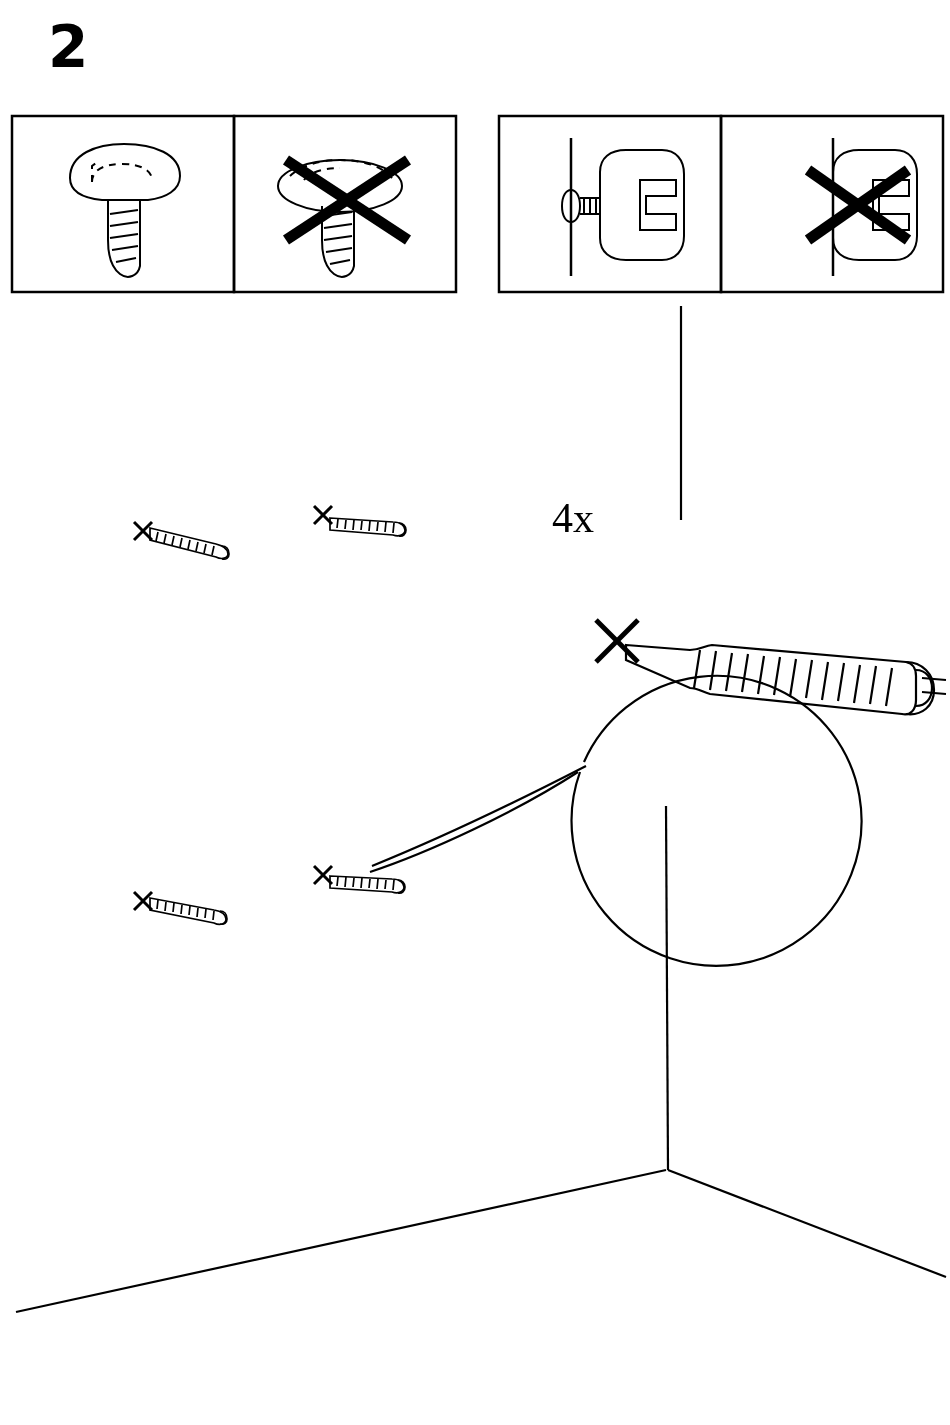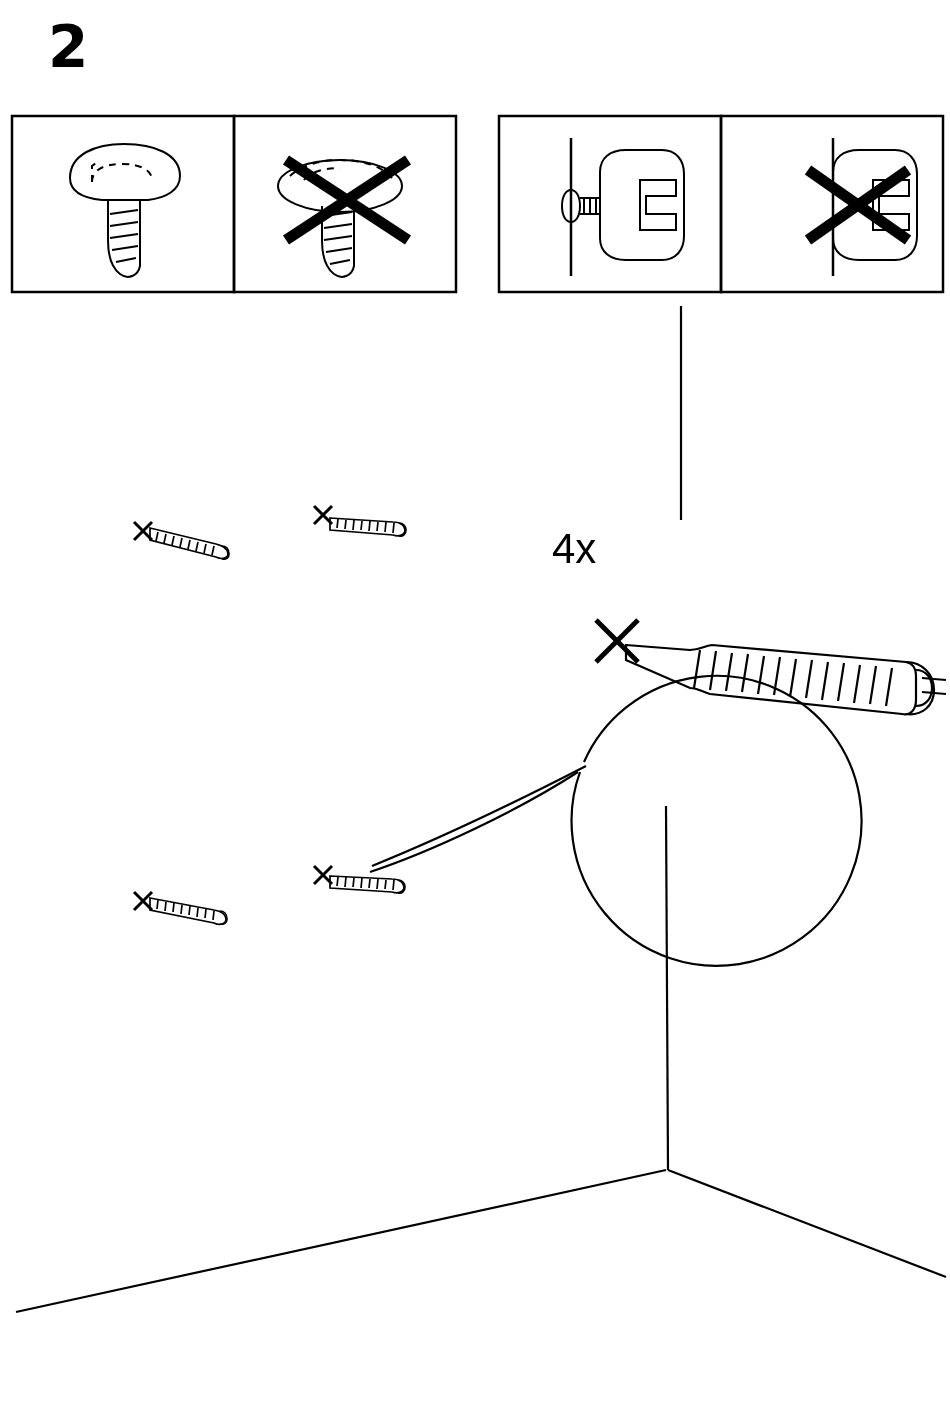--- a/index.html
+++ b/index.html
@@ -27,23 +27,23 @@
     font-size: 58px;
     font-weight: bold;
     font-family: "DejaVu Sans", sans-serif;
     color: #000;
     letter-spacing: -2px;
     line-height: 1;
   }
   .count-label {
     position: absolute;
     left: 552px;
-    top: 525px;
+    top: 494px;
     font-size: 42px;
-    font-family: Liberation Sans, sans-serif;
+    font-family: Liberation Serif, serif;
     color: #000;
     letter-spacing: 0px;
   }
   svg {
     position: absolute;
     left: 0;
     top: 0;
   }
   .ln { fill: none; stroke: #000; }
 </style>

